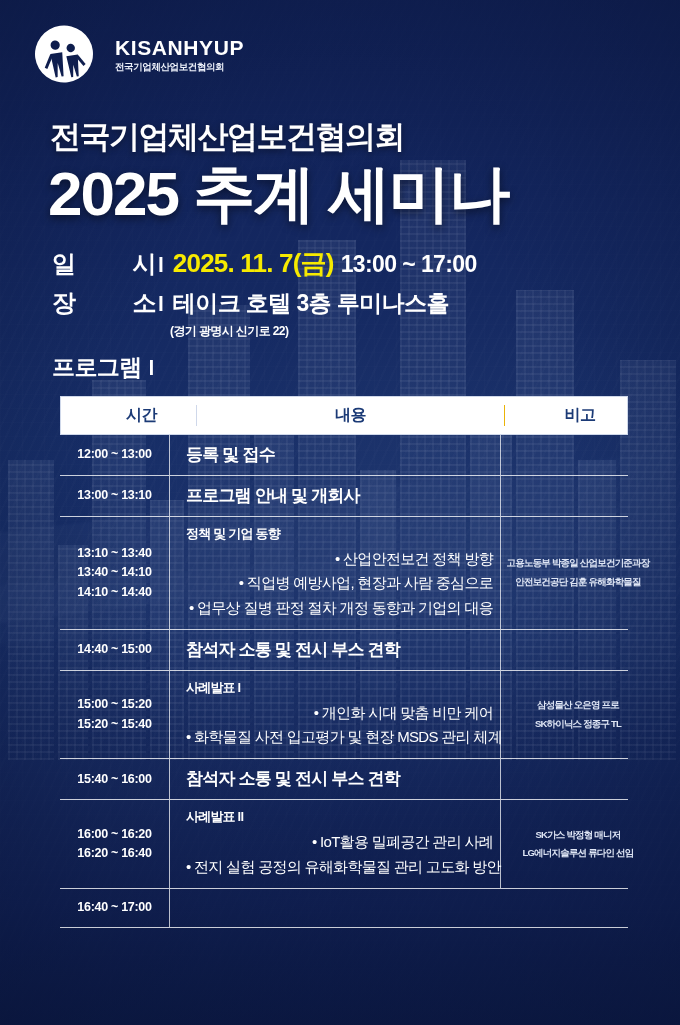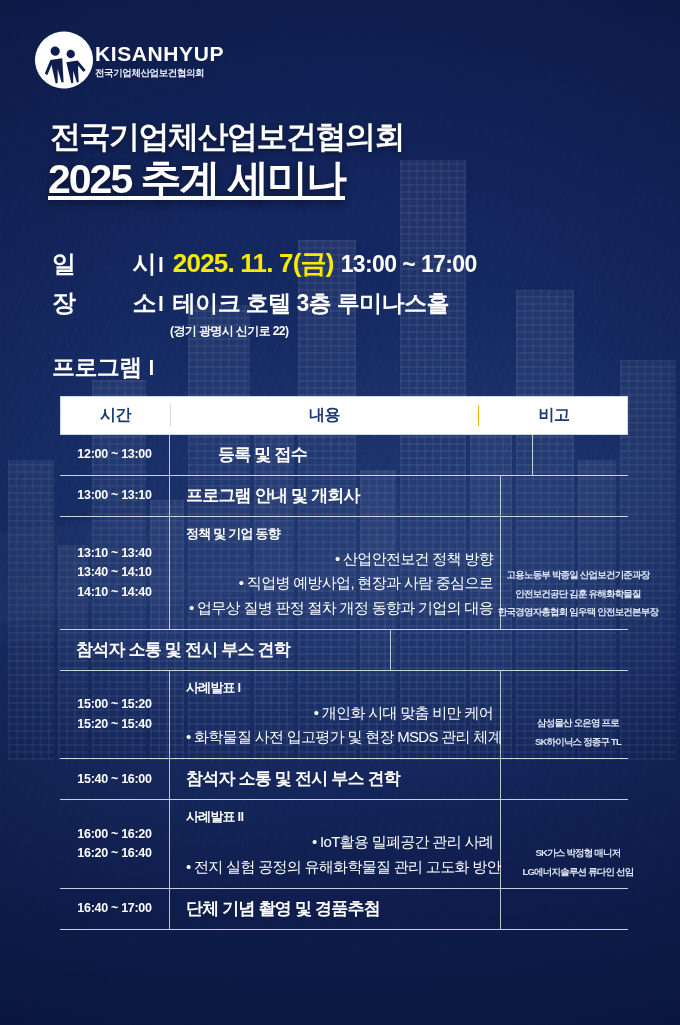--- a/index.html
+++ b/index.html
@@ -31,62 +31,62 @@
   .road2{position:absolute;left:-60px;top:500px;width:820px;height:60px;
     background:linear-gradient(95deg,rgba(160,185,230,.10),rgba(110,145,200,.03));
     transform:rotate(-4deg);filter:blur(2px);}
 
   .vignette{position:absolute;inset:0;pointer-events:none;
     background:radial-gradient(ellipse 95% 75% at 50% 45%, rgba(0,0,0,0) 35%, rgba(8,18,52,.55) 100%);}
 
   .content{position:relative;z-index:5;}
 
   
-  .logo-row{position:absolute;left:33px;top:30px;display:flex;align-items:center;gap:0;}
+  .logo-row{position:absolute;left:33px;top:24px;display:flex;align-items:center;gap:20px;}
   .logo-mark{width:62px;height:60px;flex:none;}
   .logo-text{display:flex;flex-direction:column;line-height:1;}
   .logo-en{font-size:21px;font-weight:bold;color:#ffffff;letter-spacing:.6px;}
   .logo-kr{font-size:9.5px;color:#eef2fb;letter-spacing:-.4px;margin-top:4px;font-weight:bold;}
 
   
   .title-sub{position:absolute;left:50px;top:116px;font-size:31px;font-weight:bold;color:#ffffff;
     letter-spacing:-1.5px;text-shadow:0 2px 6px rgba(0,0,0,.45);}
-  .title-main{position:absolute;left:48px;top:152px;font-size:41px;font-weight:bold;color:#ffffff;
-    letter-spacing:-2px;text-shadow:0 3px 9px rgba(0,0,0,.5);text-decoration:underline;}
+  .title-main{position:absolute;left:48px;top:152px;font-size:62px;font-weight:bold;color:#ffffff;
+    letter-spacing:-2px;text-shadow:0 3px 9px rgba(0,0,0,.5);}
 
   
   .info{position:absolute;left:52px;top:246px;width:580px;color:#fff;}
   .info-row{display:flex;align-items:baseline;margin-bottom:6px;}
   .info-label{width:104px;flex:none;font-size:24px;font-weight:bold;letter-spacing:-.5px;
     display:flex;justify-content:space-between;padding-right:2px;}
   .info-label span{display:inline-block;}
   .bar{font-size:21px;font-weight:bold;margin-right:9px;}
   .info-val{font-size:23px;font-weight:bold;letter-spacing:-.6px;}
   .hl{color:#f7ea00;font-size:26px;font-weight:bold;letter-spacing:-.8px;}
   .info-sub{margin-left:118px;margin-top:-2px;font-size:12px;font-weight:bold;color:#ffffff;letter-spacing:-.6px;}
   .prog-label{position:absolute;left:52px;top:352px;font-size:23px;font-weight:bold;color:#fff;letter-spacing:-.6px;}
   .prog-label .bar{margin-left:7px;}
 
   
   .tbl{position:absolute;left:60px;top:396px;width:568px;}
-  .thead{display:flex;background:#ffffff;border:1px solid #cfd8ea;height:37px;align-items:center;}
+  .thead{display:flex;background:#ffffff;border:1px solid #cfd8ea;height:37px;align-items:center;padding-left:26px;}
   .thead .c{font-size:16px;font-weight:bold;color:#1b3a76;text-align:center;letter-spacing:-.5px;}
   .c1{width:109px;flex:none;}
   .c2{width:307px;flex:none;}
   .c3{width:150px;flex:none;}
   .thead .c1{border-right:1px solid #cfd8ea;}
   .thead .c2{border-right:1px solid #eab308;}
 
   .row{display:flex;border-bottom:1.2px solid rgba(255,255,255,.78);min-height:38px;align-items:stretch;}
-  .row:first-of-type{border-top:none;gap:32px;}
+  .row:first-of-type{border-top:none;}
   .row .c1{border-right:1.2px solid rgba(255,255,255,.72);display:flex;flex-direction:column;
     align-items:center;justify-content:center;padding:7px 0;}
   .row .c2{border-right:1.2px solid rgba(255,255,255,.72);padding:8px 7px 9px 16px;display:flex;
     flex-direction:column;justify-content:center;}
-  .row .c3{display:flex;flex-direction:column;align-items:center;justify-content:flex-end;padding:7px 2px;}
+  .row .c3{display:flex;flex-direction:column;align-items:center;justify-content:center;padding:7px 2px;}
 
   .time{font-size:12.5px;font-weight:bold;color:#ffffff;letter-spacing:-.3px;line-height:1.55;white-space:nowrap;}
   .hdline{font-size:17px;font-weight:bold;color:#ffffff;letter-spacing:-.8px;}
   .secttl{font-size:13px;font-weight:bold;color:#ffffff;letter-spacing:-.8px;margin-bottom:4px;}
   .bullet{font-size:15px;color:#ffffff;letter-spacing:-.7px;line-height:1.62;white-space:nowrap;text-align:right;}
   .note{font-size:9.5px;font-weight:bold;color:#dfe6f5;letter-spacing:-.8px;line-height:1.95;white-space:nowrap;}
 </style>
 </head>
 <body>
 
@@ -197,24 +197,26 @@
             </div>
             <div class="c2">
               <div class="secttl">정책 및 기업 동향</div>
               <div class="bullet">• 산업안전보건 정책 방향</div>
               <div class="bullet">• 직업병 예방사업, 현장과 사람 중심으로</div>
               <div class="bullet">• 업무상 질병 판정 절차 개정 동향과 기업의 대응</div>
             </div>
             <div class="c3">
               <div class="note">고용노동부 박종일 산업보건기준과장</div>
               <div class="note">안전보건공단 김훈 유해화학물질</div>
-              <div class="note">한국경영자총협회 임우택 안전보건본부장</div>
-            </div>
-          </div>
-          <div class="row">
+            </div>
+          </div>
+          <div class="row">
+            <div class="c1">
+              <div class="time">14:40 ~ 15:00</div>
+            </div>
             <div class="c2">
               <div class="hdline">참석자 소통 및 전시 부스 견학</div>
             </div>
             <div class="c3"></div>
           </div>
           <div class="row">
             <div class="c1">
               <div class="time">15:00 ~ 15:20</div>
               <div class="time">15:20 ~ 15:40</div>
             </div>
@@ -249,22 +251,19 @@
             </div>
             <div class="c3">
               <div class="note">SK가스 박정형 매니저</div>
               <div class="note">LG에너지솔루션 류다인 선임</div>
             </div>
           </div>
           <div class="row">
             <div class="c1">
               <div class="time">16:40 ~ 17:00</div>
             </div>
-            <div class="c2">
-              <div class="hdline">단체 기념 촬영 및 경품추첨</div>
-            </div>
             <div class="c3"></div>
           </div>
         </div>
     </div>
 
   </div>
 </div>
 
 </body></html>

